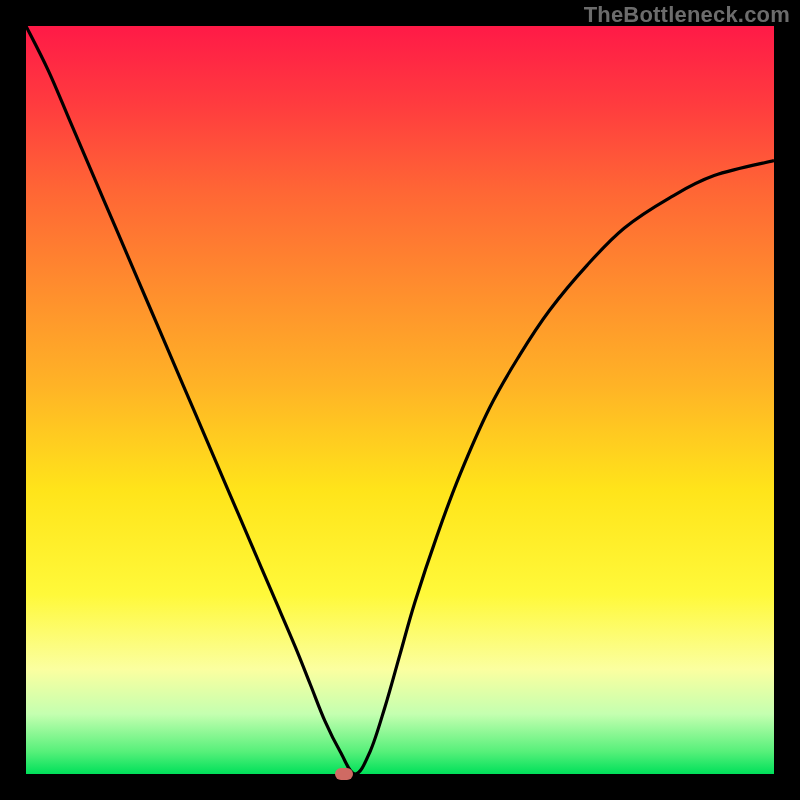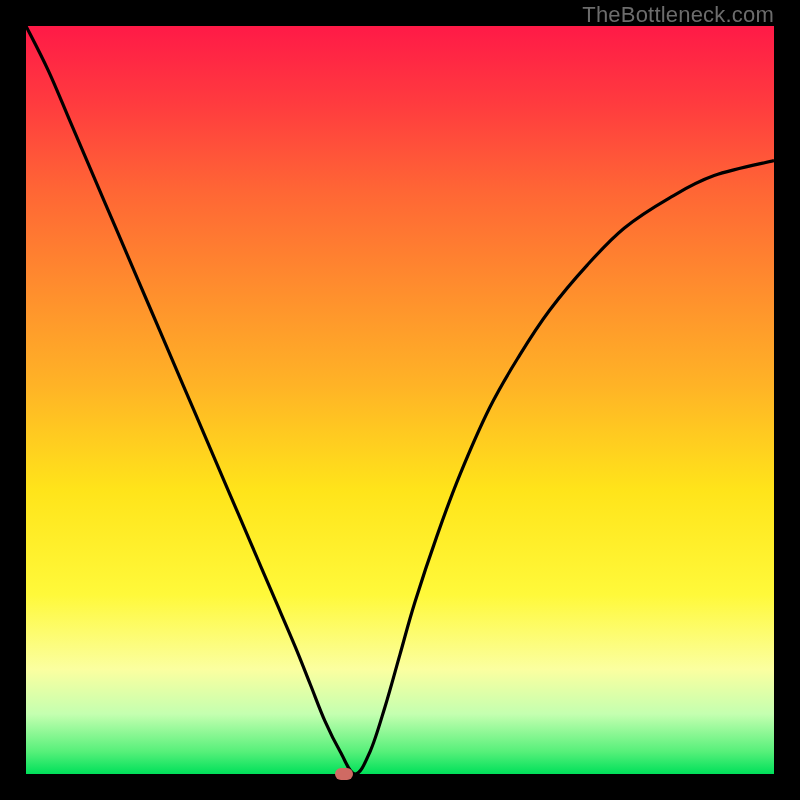--- a/index.html
+++ b/index.html
@@ -34,24 +34,24 @@
       #ffe41a 62%,
       #fff93a 76%,
       #fbffa0 86%,
       #c4ffb0 92%,
       #57f07a 97%,
       #00e05a 100%);
   }
   .watermark {
     position: absolute;
     top: 2px;
-    right: 26px;
+    right: 10px;
     color: #6c6c6c;
     font-size: 22px;
-    font-weight: 400;
+    font-weight: 700;
     letter-spacing: 0.2px;
     user-select: none;
   }
   svg.curve {
     position: absolute;
     left: 0;
     top: 0;
     width: 748px;
     height: 748px;
   }

